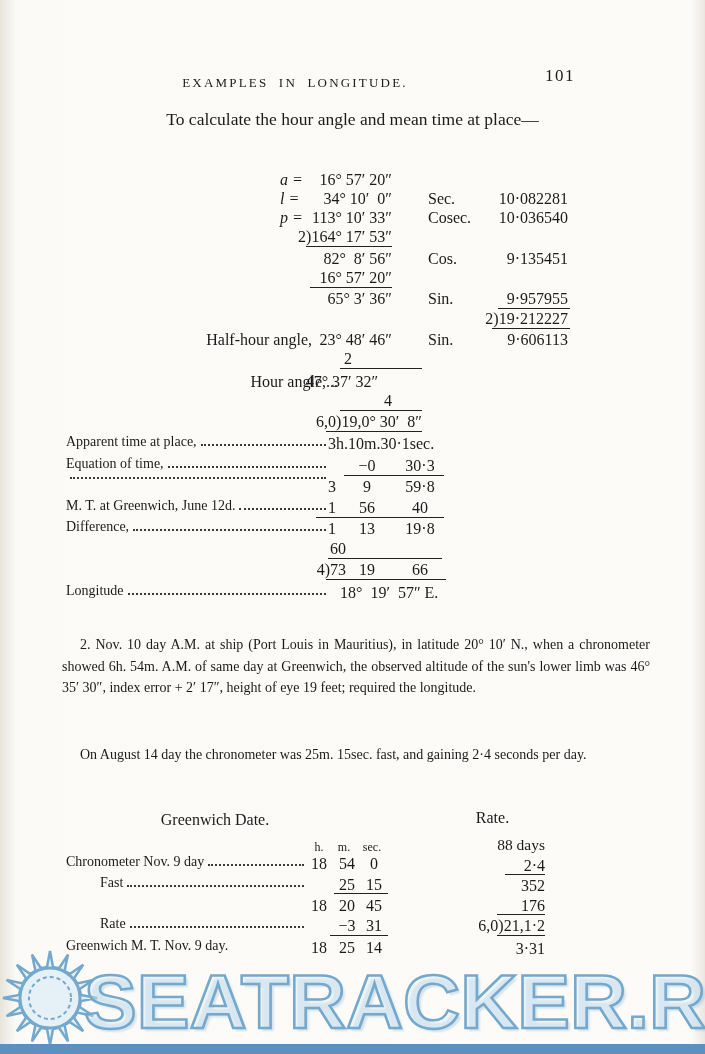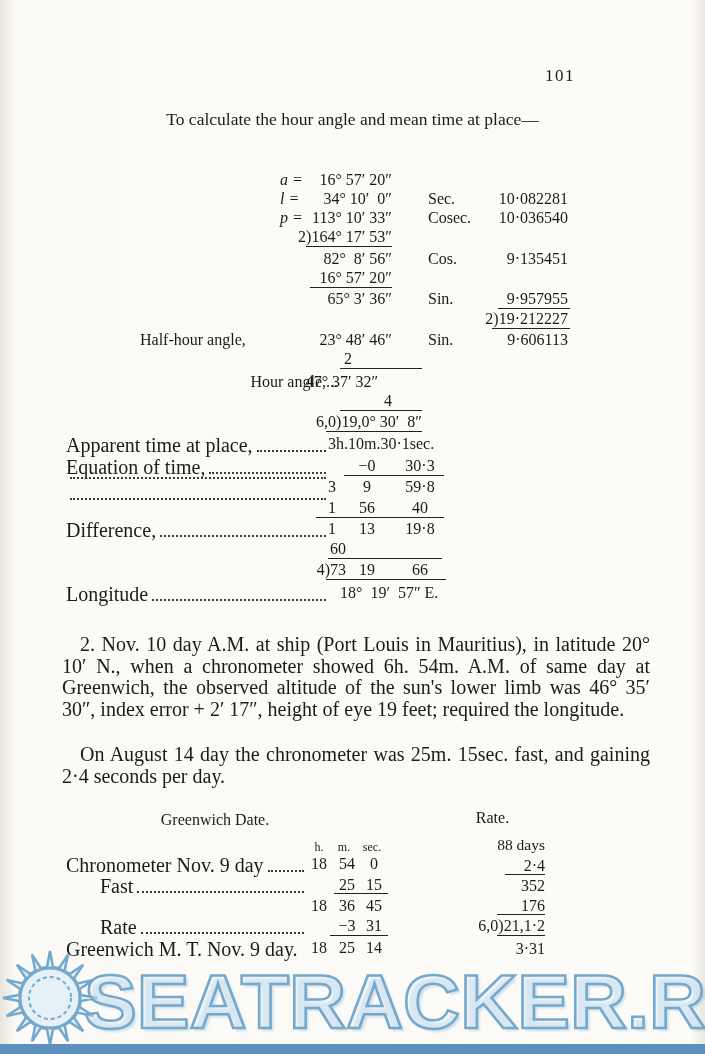--- a/index.html
+++ b/index.html
@@ -17,26 +17,26 @@
   }
   .t { position:absolute; white-space:pre; font-size:16px; line-height:19px; }
   .it { font-style:italic; }
   .val { left:232px; width:160px; text-align:right; }
   .fn  { left:428px; }
   .log { left:468px; width:100px; text-align:right; }
   .c1 { left:318px; width:28px; text-align:center; }
   .c2 { left:350px; width:34px; text-align:center; }
   .c3 { left:392px; width:56px; text-align:center; }
   .rule { position:absolute; height:0; border-top:1.6px solid #222; }
-  .lbl { position:absolute; display:flex; align-items:baseline; white-space:pre; font-size:20px; }
+  .lbl { position:absolute; display:flex; align-items:baseline; white-space:pre; font-size:14px; }
   .leader { flex:1; border-bottom:2.2px dotted #3a3a3a; margin:0 2px 3px 4px; min-width:6px; }
   .running-head { left:140px; top:73px; width:310px; text-align:center; font-size:13px; letter-spacing:2.2px; word-spacing:5px; }
   .page-num { left:545px; top:66px; font-size:17px; letter-spacing:1.5px; }
   .intro { left:45px; top:110px; width:615px; text-align:center; font-size:17.5px; white-space:normal; }
-  .para { position:absolute; font-size:20px; line-height:21.5px; text-align:justify; text-indent:18px; white-space:normal;font-family:Liberation Serif, serif; }
+  .para { position:absolute; font-size:14px; line-height:21.5px; text-align:justify; text-indent:18px; white-space:normal;font-family:Liberation Serif, serif; }
   .tbl-title { text-align:center; font-size:16px; }
   .colhead { font-size:12px; text-align:center; }
   .rate-col { left:440px; width:105px; text-align:right; }
   .hcol { left:306px; width:26px; text-align:center; }
   .mcol { left:334px; width:26px; text-align:center; }
   .scol { left:360px; width:28px; text-align:center; }
   .watermark {
     position:absolute; left:84px; top:958px;
     font-family:"Liberation Sans", sans-serif;
     font-weight:800; font-size:76px; letter-spacing:0px;
@@ -47,20 +47,21 @@
     white-space:pre; pointer-events:none;
   }
   .sun { position:absolute; left:0px; top:948px; width:100px; height:100px; pointer-events:none; }
   .footer-bar { position:absolute; left:0; bottom:0; width:705px; height:10px; background:#5d90bf; }
 </style>
 </head>
 <body>
 
 <div class="sheet">
 
+  <span class="t running-head">EXAMPLES IN LONGITUDE.</span>
   <span class="t page-num">101</span>
 
   <div class="t intro">To calculate the hour angle and mean time at place—</div>
 
   <div>
 
     <span class="t it" style="left:280px;top:170px">a =</span>
     <span class="t val" style="top:170px">16° 57′ 20″</span>
 
     <span class="t it" style="left:280px;top:189px">l =</span>
@@ -84,21 +85,21 @@
     <div class="rule" style="left:310px;top:287px;width:82px"></div>
 
     <span class="t val" style="top:289px">65° 3′ 36″</span>
     <span class="t fn" style="top:289px">Sin.</span>
     <span class="t log" style="top:289px">9·957955</span>
     <div class="rule" style="left:498px;top:308px;width:72px"></div>
 
     <span class="t log" style="top:309px">2)19·212227</span>
     <div class="rule" style="left:492px;top:328px;width:78px"></div>
 
-    <span class="t" style="left:140px;top:330px;width:172px;text-align:left">Half-hour angle,</span>
+    <span class="t" style="left:140px;top:330px;width:172px;text-align:right">Half-hour angle,</span>
     <span class="t val" style="top:330px">23° 48′ 46″</span>
     <span class="t fn" style="top:330px">Sin.</span>
     <span class="t log" style="top:330px">9·606113</span>
 
     <span class="t" style="left:320px;top:349px;width:56px;text-align:center">2</span>
     <div class="rule" style="left:340px;top:368px;width:82px"></div>
 
     <span class="t" style="left:170px;top:372px;width:168px;text-align:right">Hour angle,...</span>
     <span class="t" style="left:262px;top:372px;width:160px;text-align:center">47° 37′ 32″</span>
 
@@ -114,21 +115,21 @@
     <span class="lbl" style="left:66px;top:456px;width:262px"><span>Equation of time,</span><span class="leader"></span></span>
     <span class="t c2" style="top:456px">−0</span>
     <span class="t c3" style="top:456px">30·3</span>
     <div class="rule" style="left:344px;top:475px;width:100px"></div>
 
     <span class="lbl" style="left:66px;top:477px;width:262px"><span class="leader"></span></span>
     <span class="t c1" style="top:477px">3</span>
     <span class="t c2" style="top:477px">9</span>
     <span class="t c3" style="top:477px">59·8</span>
 
-    <span class="lbl" style="left:66px;top:498px;width:262px"><span class="leader"></span></span>
+    <span class="lbl" style="left:66px;top:498px;width:262px"><span>M. T. at Greenwich, June 12d.</span><span class="leader"></span></span>
     <span class="t c1" style="top:498px">1</span>
     <span class="t c2" style="top:498px">56</span>
     <span class="t c3" style="top:498px">40</span>
     <div class="rule" style="left:316px;top:517px;width:128px"></div>
 
     <span class="lbl" style="left:66px;top:519px;width:262px"><span>Difference,</span><span class="leader"></span></span>
     <span class="t c1" style="top:519px">1</span>
     <span class="t c2" style="top:519px">13</span>
     <span class="t c3" style="top:519px">19·8</span>
 
@@ -163,21 +164,21 @@
     <span class="t rate-col" style="top:856px">2·4</span>
 
     <span class="lbl" style="left:100px;top:875px;width:206px"><span>Fast</span><span class="leader"></span></span>
     <span class="t mcol" style="top:875px">25</span>
     <span class="t scol" style="top:875px">15</span>
     <span class="t rate-col" style="top:876px">352</span>
     <div class="rule" style="left:334px;top:893px;width:54px"></div>
     <div class="rule" style="left:505px;top:874px;width:40px"></div>
 
     <span class="t hcol" style="top:896px">18</span>
-    <span class="t mcol" style="top:896px">36</span>
+    <span class="t mcol" style="top:896px">20</span>
     <span class="t scol" style="top:896px">45</span>
     <span class="t rate-col" style="top:896px">176</span>
     <div class="rule" style="left:497px;top:914px;width:48px"></div>
 
     <span class="lbl" style="left:100px;top:916px;width:206px"><span>Rate</span><span class="leader"></span></span>
     <span class="t mcol" style="top:916px">−3</span>
     <span class="t scol" style="top:916px">31</span>
     <span class="t rate-col" style="top:916px">6,0)21,1·2</span>
     <div class="rule" style="left:330px;top:935px;width:58px"></div>
     <div class="rule" style="left:497px;top:935px;width:48px"></div>

